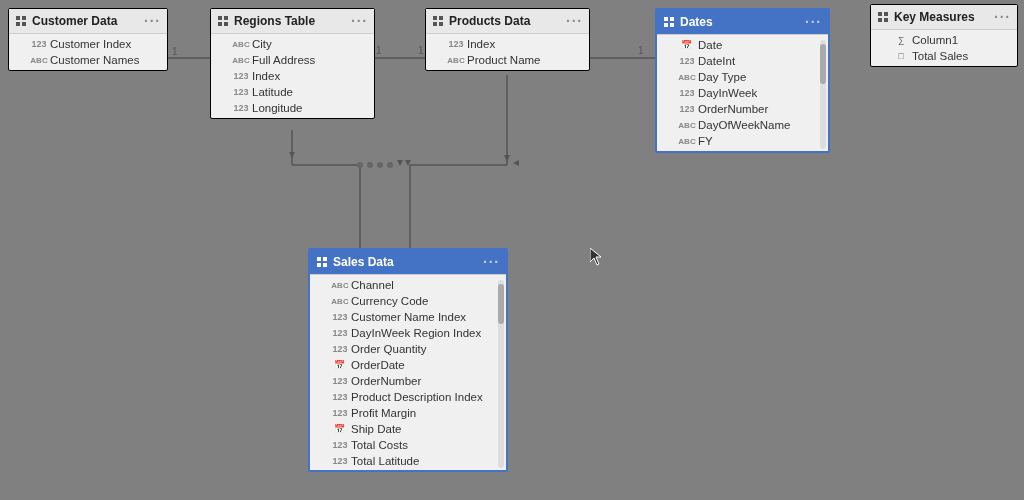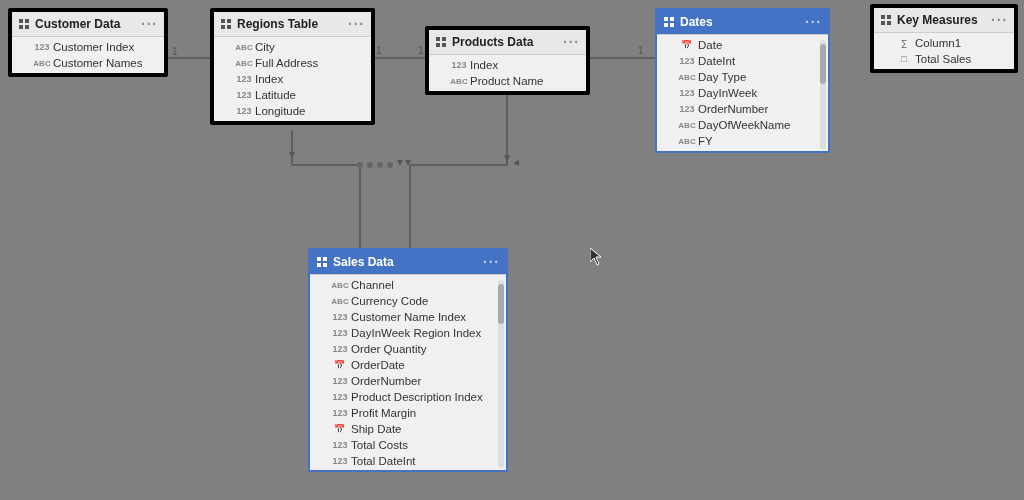--- a/index.html
+++ b/index.html
@@ -9,21 +9,21 @@
       background: #808080;
       font-family: 'Segoe UI', Arial, sans-serif;
       font-size: 12px;
       overflow: hidden;
       position: relative;
     }
 
     .table-card {
       position: absolute;
       background: #f0f0f0;
-      border: 4px solid #000000;
+      border: 1px solid #000000;
       border-radius: 2px;
       min-width: 140px;
     }
 
     .table-card.selected {
       border: 2px solid #4472c4;
     }
 
     .table-header {
       display: flex;
@@ -229,21 +229,21 @@
       <span class="field-icon" style="font-size:9px;color:#888;font-weight:bold;">123</span>
       <span>Latitude</span>
     </div>
     <div class="field-row">
       <span class="field-icon" style="font-size:9px;color:#888;font-weight:bold;">123</span>
       <span>Longitude</span>
     </div>
   </div>
 </div>
 
-<div class="table-card" style="left:425px; top:8px; width:165px;margin-top:18px;">
+<div class="table-card" style="left:425px; top:8px; width:165px;">
   <div class="table-header">
     <div class="table-header-left">
       <span class="table-icon">
         <svg viewBox="0 0 12 12" fill="none">
           <rect x="1" y="1" width="4" height="4" fill="#555"></rect>
           <rect x="7" y="1" width="4" height="4" fill="#555"></rect>
           <rect x="1" y="7" width="4" height="4" fill="#555"></rect>
           <rect x="7" y="7" width="4" height="4" fill="#555"></rect>
         </svg>
       </span>
@@ -396,21 +396,21 @@
     <div class="field-row">
       <span class="field-icon" style="font-size:9px;color:#888;">📅</span>
       <span>Ship Date</span>
     </div>
     <div class="field-row">
       <span class="field-icon" style="font-size:9px;color:#888;font-weight:bold;">123</span>
       <span>Total Costs</span>
     </div>
     <div class="field-row">
       <span class="field-icon" style="font-size:9px;color:#888;font-weight:bold;">123</span>
-      <span>Total DateInt</span>
+      <span>Total Latitude</span>
     </div>
   </div>
 
   <div class="scroll-indicator">
     <div class="scroll-thumb"></div>
   </div>
 </div>
 
 <div class="cursor" style="left:590px; top:248px;">
   <svg width="12" height="18" viewBox="0 0 12 18">

